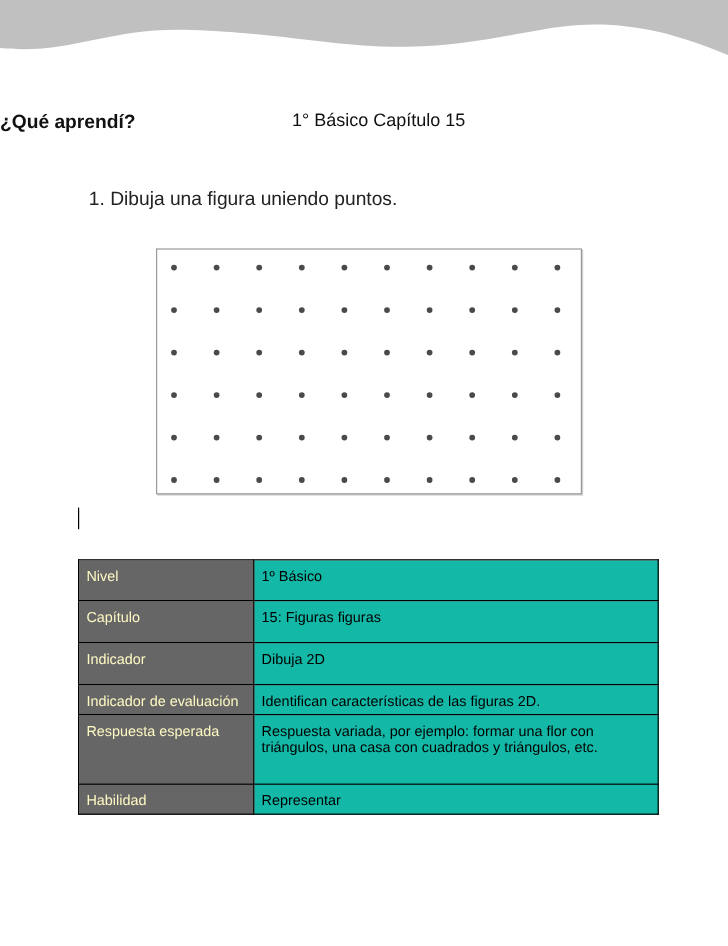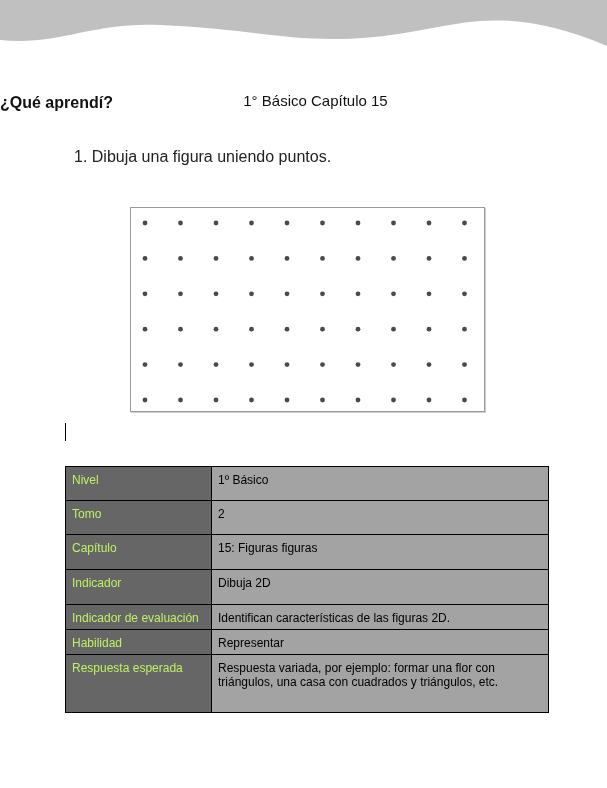--- a/index.html
+++ b/index.html
@@ -1,26 +1,26 @@
 <!DOCTYPE html>
 <html><head>
 <meta charset="utf-8">
 <style>
   html, body { margin:0; padding:0; background:#ffffff; }
   body { width:607px; height:788px; position:relative; overflow:hidden; font-family:"Liberation Sans", sans-serif; color:#111; }
   .wave { position:absolute; left:0; top:0; width:607px; height:50px; }
   .title { position:absolute; left:0; width:607px; top:70px; font-weight:bold; font-size:16px;margin-top:24px; }
   .subtitle { position:absolute; left:12px; width:607px; top:92px; text-align:center; font-size:15px; }
-  .question { position:absolute; left:74px; top:148px; font-size:16px; color:#222; }
+  .question { position:absolute; left:74px; top:158px; font-size:16px; color:#222; }
   .dotgrid { position:absolute; left:130px; top:207px; width:355px; height:205px; box-sizing:border-box; border:1px solid #9a9a9a; box-shadow:1px 1px 0 #cfcfcf; }
   .cursor { position:absolute; left:65px; top:423px; width:1px; height:18px; background:#000; }
   table.info { position:absolute; left:65px; top:466px; width:484px; border-collapse:collapse; font-size:12px; }
   table.info td { border:1px solid #000; vertical-align:top; padding:6px 6px 0 6px; box-sizing:border-box; line-height:14px; }
-  table.info td.k { background:#666666; color:#bef264; width:146px; }
-  table.info td.v { background:#a3a3a3; color:#000; }
+  table.info td.k { background:#666666; color:#fef9c3; width:146px; }
+  table.info td.v { background:#14b8a6; color:#000; }
   .b { font-weight:normal; }
 </style>
 </head>
 <body>
 
 <svg class="wave" viewBox="0 0 607 50" preserveAspectRatio="none">
   <path d="M0,0 L607,0 L607,46 C560,26 520,18 480,21 C440,24 400,38 340,39 C280,40 240,28 160,25 C90,22 60,46 0,40 Z" fill="#c0c0c0"></path>
 </svg>
 
 <div class="title">¿Qué aprendí?</div>
@@ -94,38 +94,34 @@
 </div>
 
 <div class="cursor"></div>
 
 <table class="info">
   <tbody>
     <tr style="height:34px">
       <td class="k">Nivel</td>
       <td class="v"><span>1º Básico</span></td>
     </tr>
-    <tr style="height:34px">
-      <td class="k">Tomo</td>
-      <td class="v"><span>2</span></td>
-    </tr>
     <tr style="height:35px">
       <td class="k">Capítulo</td>
       <td class="v"><span class="b">15</span><span>: Figuras figuras</span></td>
     </tr>
     <tr style="height:35px">
       <td class="k">Indicador</td>
       <td class="v"><span>Dibuja 2D</span></td>
     </tr>
     <tr style="height:25px">
       <td class="k">Indicador de evaluación</td>
       <td class="v"><span>Identifican características de las figuras 2D.</span></td>
     </tr>
+    <tr style="height:58px">
+      <td class="k">Respuesta esperada</td>
+      <td class="v"><span>Respuesta variada, por ejemplo: formar una flor con triángulos, una casa con cuadrados y triángulos, etc.</span></td>
+    </tr>
     <tr style="height:25px">
       <td class="k">Habilidad</td>
       <td class="v"><span>Representar</span></td>
-    </tr>
-    <tr style="height:58px">
-      <td class="k">Respuesta esperada</td>
-      <td class="v"><span>Respuesta variada, por ejemplo: formar una flor con triángulos, una casa con cuadrados y triángulos, etc.</span></td>
     </tr>
   </tbody>
 </table>
 
 </body></html>

